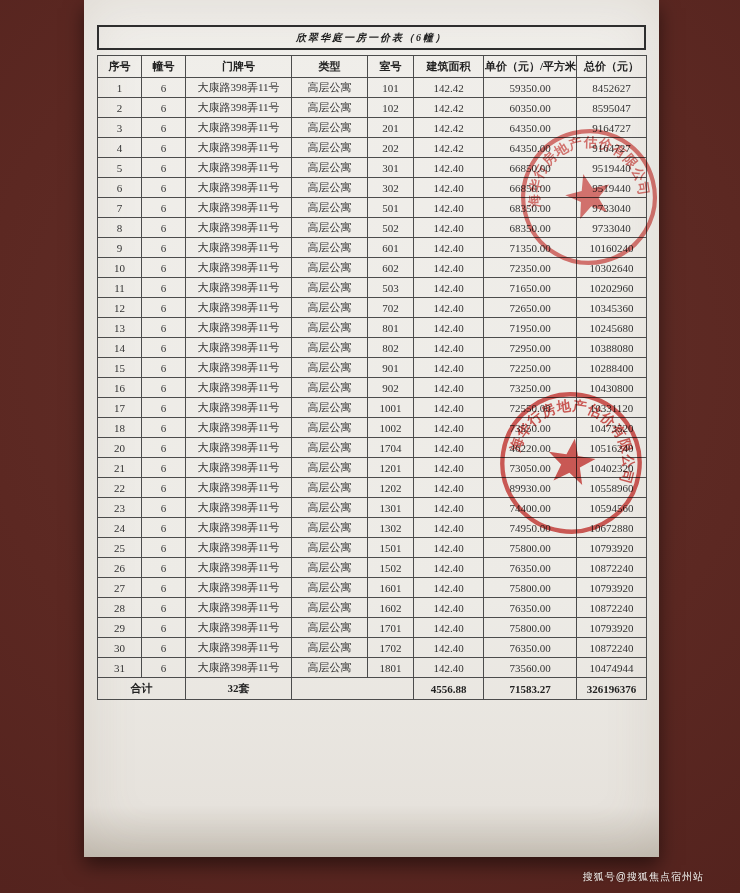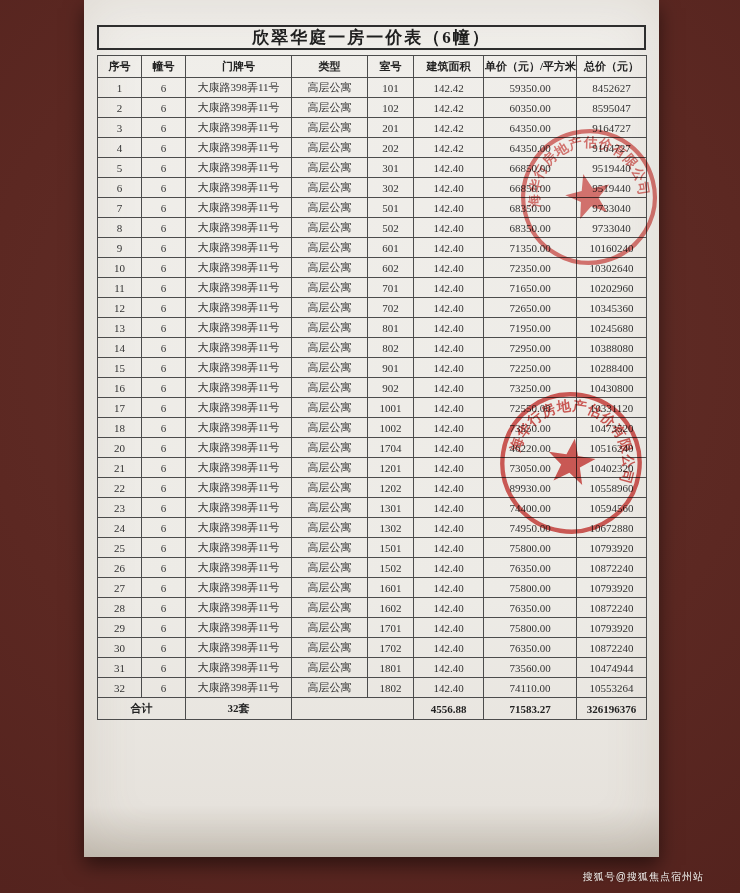--- a/index.html
+++ b/index.html
@@ -15,21 +15,21 @@
   }
   .paper {
     position:absolute; left:84px; top:0; width:575px; height:857px;
     background:linear-gradient(180deg,#f0eeea 0%, #edebe6 70%, #e6e2dc 94%, #c8c2b8 100%);
     box-shadow: 0 8px 18px rgba(0,0,0,.5), inset 0 0 55px rgba(120,100,80,.14);
   }
   .title-box {
     position:absolute; left:13px; top:25px; width:549px; height:25px;
     border:2px solid #2e2e2e;
     display:flex; align-items:center; justify-content:center;
-    font-weight:bold; font-size:17px; color:#1f1f1f; letter-spacing:2px;
+    font-weight:bold; font-size:10px; color:#1f1f1f; letter-spacing:2px;font-style:italic;
   }
   table.price-table {
     position:absolute; left:13px; top:55px; width:549px;
     border-collapse:collapse; table-layout:fixed;
     font-size:11px; color:#333;border-radius:29px;
   }
   .price-table th, .price-table td {
     border:1px solid #4c4c4c;
     text-align:center; vertical-align:middle;
     height:20px; padding:0 1px;
@@ -181,21 +181,21 @@
             <td>602</td>
             <td>142.40</td>
             <td>72350.00</td>
             <td>10302640</td>
           </tr>
           <tr>
             <td>11</td>
             <td>6</td>
             <td>大康路398弄11号</td>
             <td>高层公寓</td>
-            <td>701</td>
+            <td>503</td>
             <td>142.40</td>
             <td>71650.00</td>
             <td>10202960</td>
           </tr>
           <tr>
             <td>12</td>
             <td>6</td>
             <td>大康路398弄11号</td>
             <td>高层公寓</td>
             <td>702</td>
@@ -375,30 +375,20 @@
           </tr>
           <tr>
             <td>31</td>
             <td>6</td>
             <td>大康路398弄11号</td>
             <td>高层公寓</td>
             <td>1801</td>
             <td>142.40</td>
             <td>73560.00</td>
             <td>10474944</td>
-          </tr>
-          <tr>
-            <td>32</td>
-            <td>6</td>
-            <td>大康路398弄11号</td>
-            <td>高层公寓</td>
-            <td>1802</td>
-            <td>142.40</td>
-            <td>74110.00</td>
-            <td>10553264</td>
           </tr>
         </tbody>
       <tfoot>
         <tr>
           <td colspan="2">合计</td>
           <td>32套</td>
           <td colspan="2"></td>
           <td>4556.88</td>
           <td>71583.27</td>
           <td>326196376</td>

